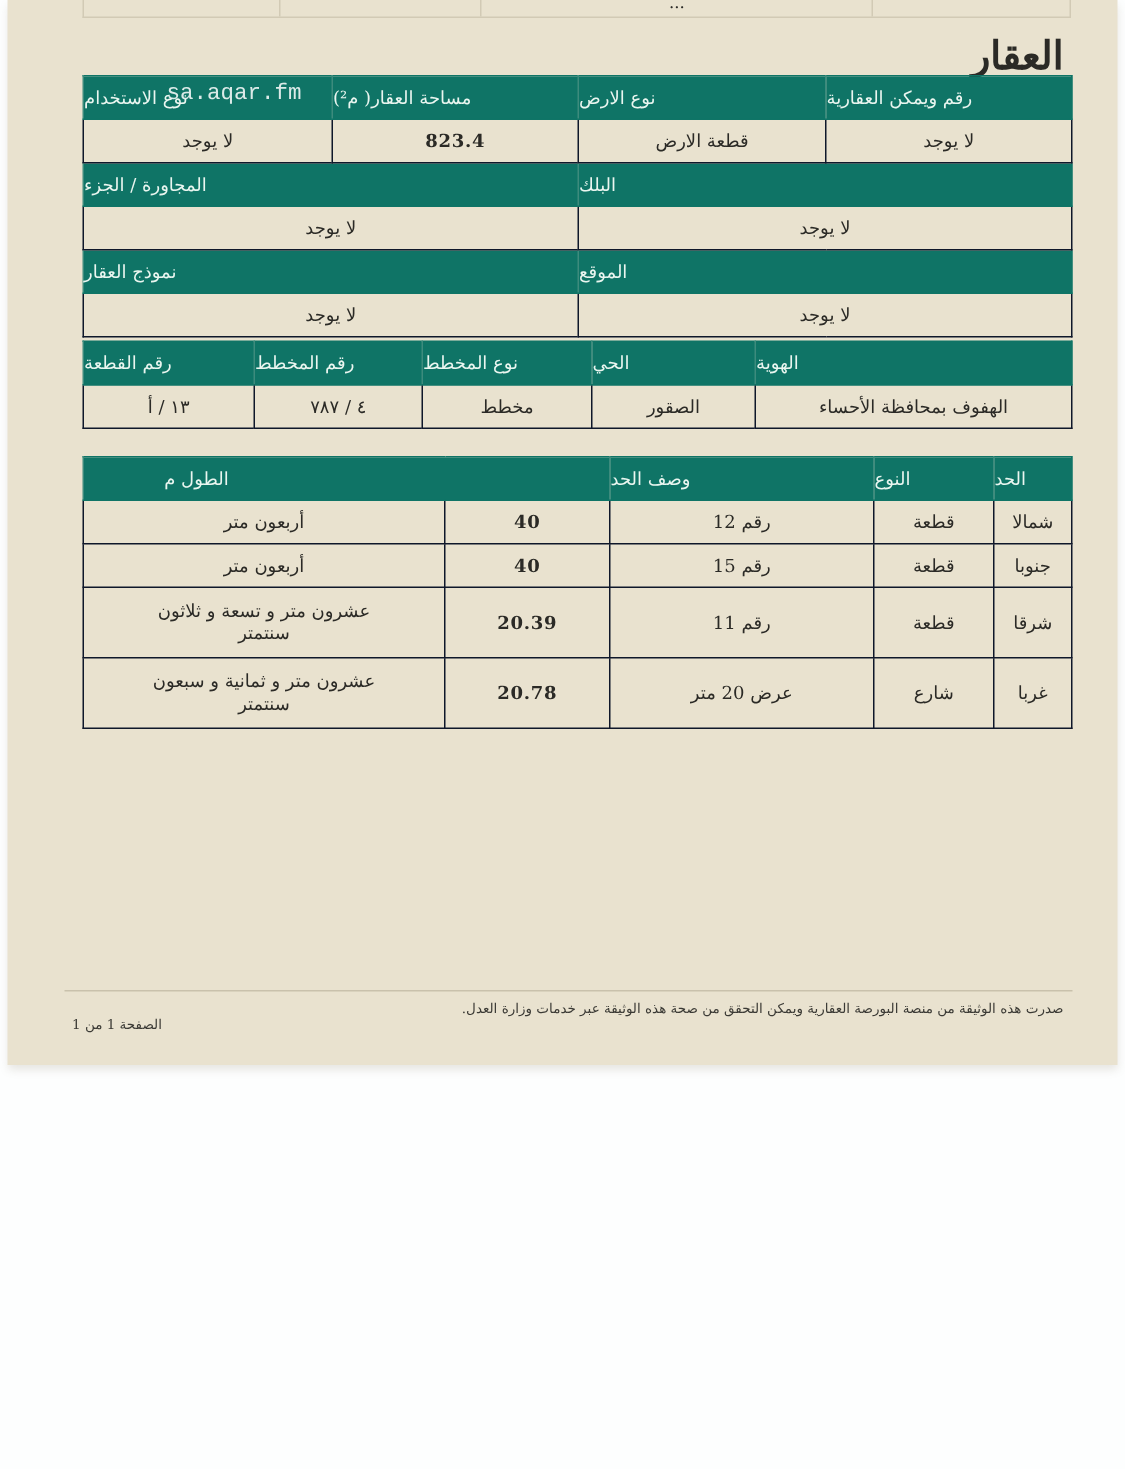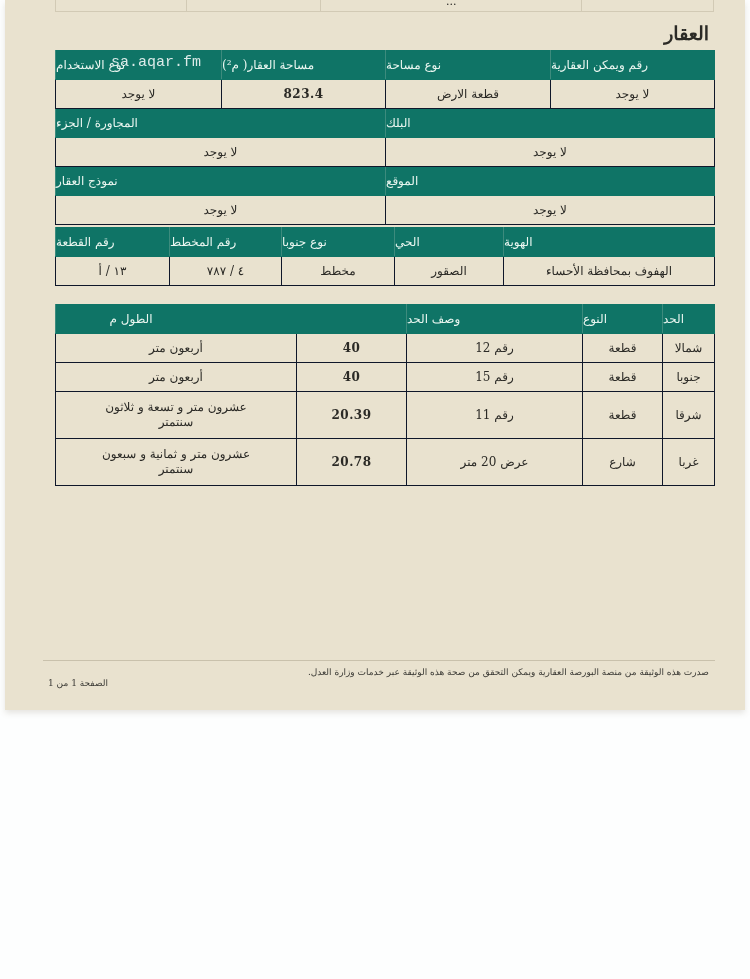--- a/index.html
+++ b/index.html
@@ -17,21 +17,21 @@
     .prev-table {
       position: absolute; top: 0; left: 50px; width: 659px; height: 12px;
       border: 1px solid #d2cab5; border-top: none;
       display: flex;
     }
     .prev-table div { border-left: 1px solid #d2cab5; font-size: 11px; text-align: center; overflow: hidden; line-height: 4px; }
     .prev-table div:last-child { border-left: none; }
 
     .section-title {
       position: absolute; top: 22px; right: 36px;
-      font-size: 19px; font-weight: bold; color: #2b2a26;
+      font-size: 26px; font-weight: bold; color: #2b2a26;
     }
 
     .grid {
       position: absolute; left: 50px; width: 659px;
       border-collapse: collapse; table-layout: fixed;
       direction: rtl;
     }
     .grid th {
       background: #0f7466; color: #eaf6f0;
       font-weight: normal; font-size: 12px;
@@ -93,21 +93,21 @@
   <table class="grid" style="top:50px;">
     <colgroup>
       <col style="width:164px">
         <col style="width:165px">
         <col style="width:164px">
         <col style="width:166px">
     </colgroup>
     <tbody>
         <tr>
       <th>رقم ويمكن العقارية</th>
-      <th>نوع مساحة</th>
+      <th>نوع الارض</th>
       <th>مساحة العقار( م²)</th>
       <th>نوع الاستخدام</th>
     </tr>
     <tr>
       <td>لا يوجد</td>
       <td>قطعة الارض</td>
       <td class="num">823.4</td>
       <td>لا يوجد</td>
     </tr>
     <tr>
@@ -134,21 +134,21 @@
       <col style="width:211px">
         <col style="width:109px">
         <col style="width:113px">
         <col style="width:112px">
         <col style="width:114px">
     </colgroup>
     <tbody>
         <tr>
       <th>الهوية</th>
       <th>الحي</th>
-      <th>نوع جنوبا</th>
+      <th>نوع المخطط</th>
       <th>رقم المخطط</th>
       <th>رقم القطعة</th>
     </tr>
     <tr>
       <td>الهفوف بمحافظة الأحساء</td>
       <td>الصقور</td>
       <td>مخطط</td>
       <td>٤ / ٧٨٧</td>
       <td>١٣ / أ</td>
     </tr>

